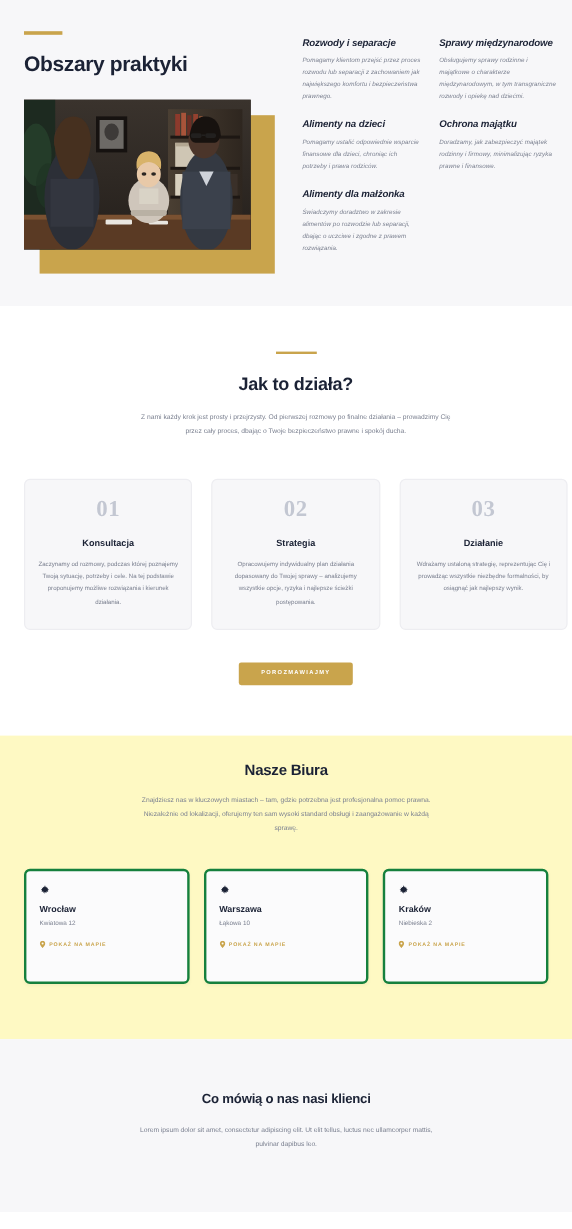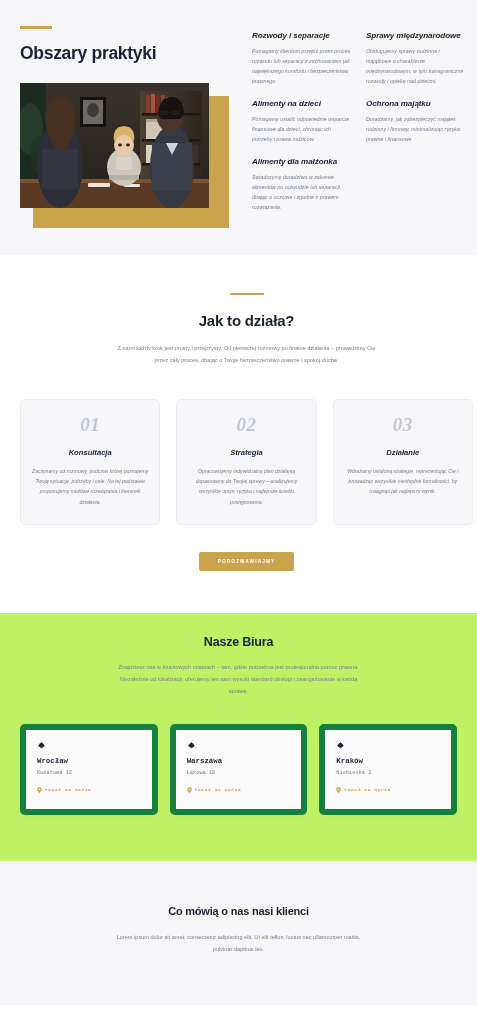--- a/index.html
+++ b/index.html
@@ -101,21 +101,20 @@
     font-size: 5.6px;
     line-height: 2.15;
     color: #7b8090;
     max-width: 258px;
     margin: 0 auto;
   }
   .steps {
     display: flex;
     gap: 16px;
     margin-top: 33px;
-    font-style: italic;
   }
   .step-card {
     flex: 1 1 0;
     background: #f7f7f9;
     border: 1px solid #ededf1;
     border-radius: 5px;
     padding: 14px 11px 17px 11px;
     text-align: center;
   }
   .step-num {
@@ -147,39 +146,38 @@
     font-size: 4.8px;
     font-weight: 700;
     letter-spacing: 1.1px;
     padding: 7px 19px;
     border-radius: 2px;
     cursor: pointer;
   }
 
   
   .offices-section {
-    background: #bef264;
+    background: #fef9c3;
     padding: 22px 20px 46px 20px;
     text-align: center;
   }
   .offices-section .section-h2 { font-size: 12.5px; margin-bottom: 12px; }
   .offices-grid {
     display: flex;
     gap: 12px;
     margin-top: 27px;
     text-align: left;
   }
   .office-card {
     flex: 1 1 0;
     background: #fbfbfc;
-    border: 6px solid #15803d;
+    border: 2px solid #15803d;
     border-radius: 5px;
-    padding: 11px 11px 16px 11px;
+    padding: 11px 11px 28px 11px;
     box-shadow: 0 1px 3px rgba(27,34,53,0.04);
-    font-family: Liberation Mono, monospace;
   }
   .office-icon { color: #1b2235; margin-bottom: 7px; line-height: 0; }
   .office-icon svg { display: block; }
   .office-city {
     font-size: 7.4px;
     font-weight: 700;
     color: #1b2235;
     margin-bottom: 5px;
   }
   .office-addr {

